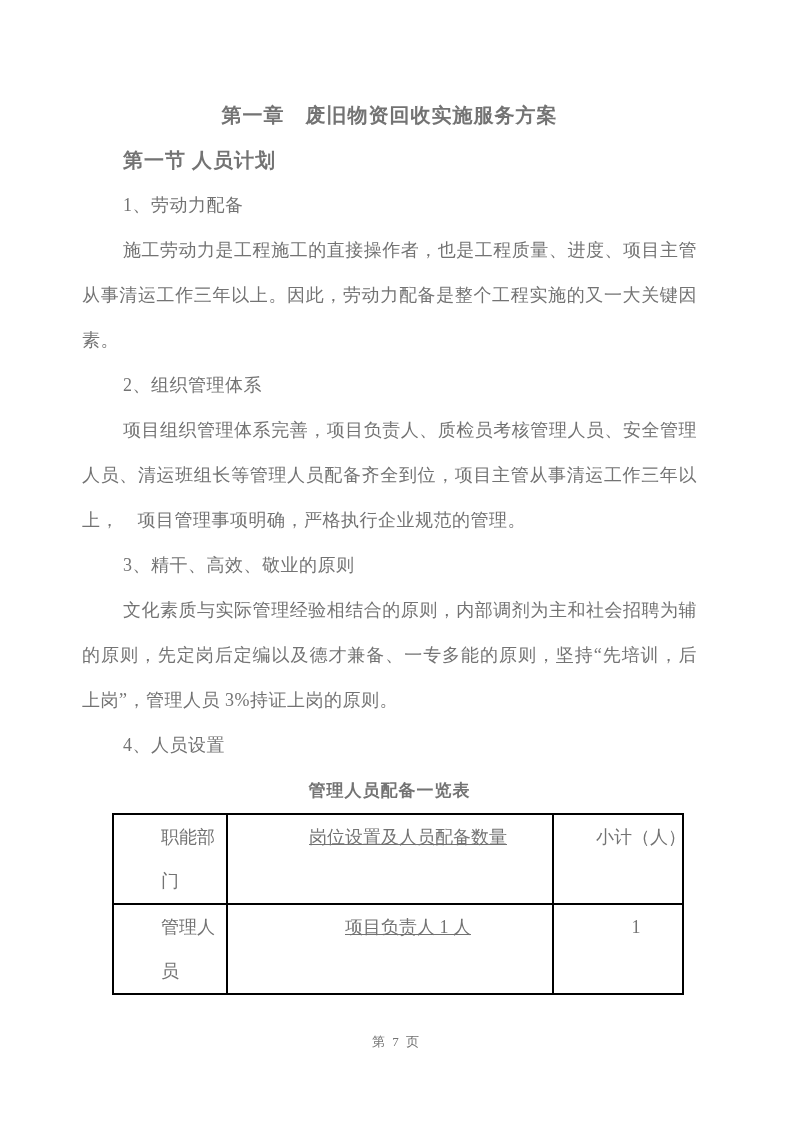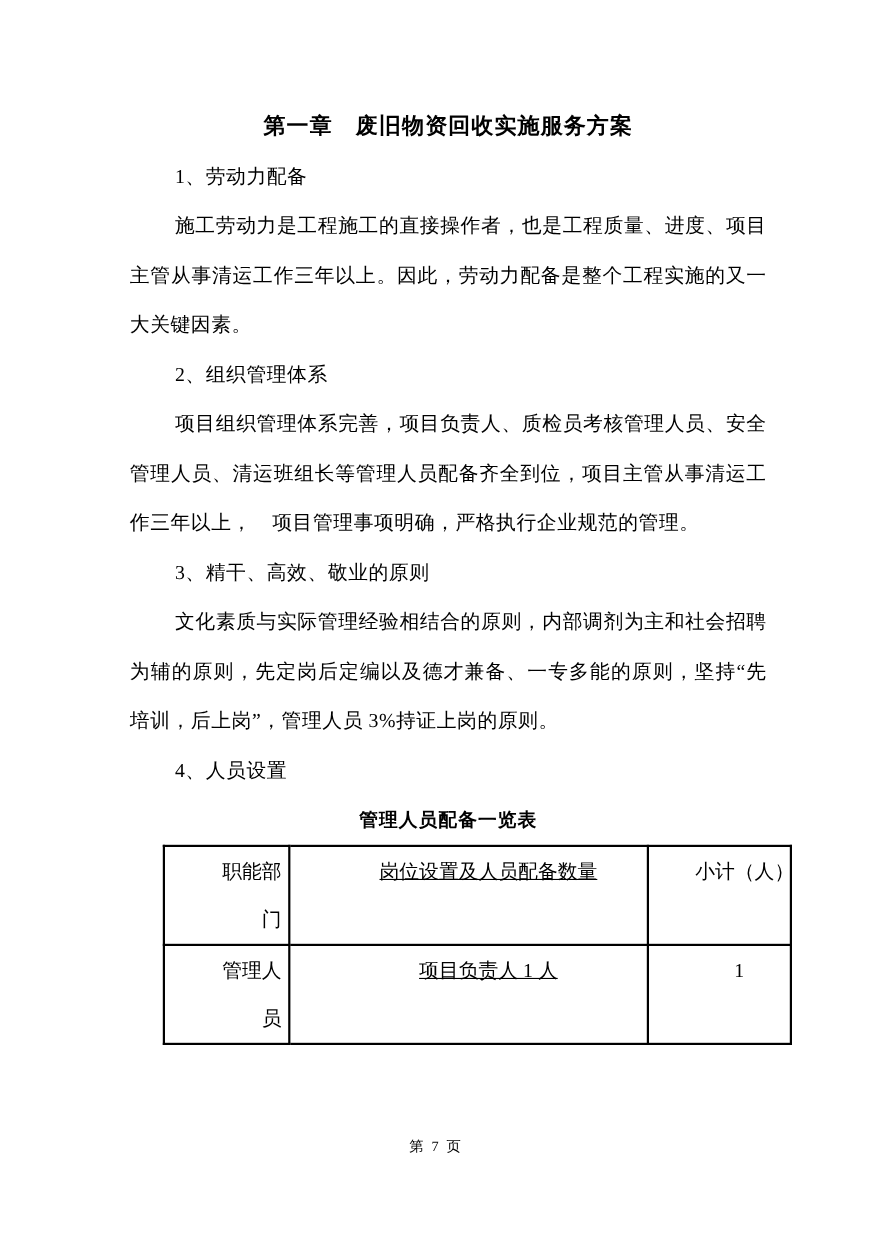--- a/index.html
+++ b/index.html
@@ -5,25 +5,25 @@
   html, body {
     margin: 0;
     padding: 0;
     background: #ffffff;
   }
   .page {
     position: relative;
     width: 793px;
     height: 1122px;
     background: #ffffff;
-    color: #000000;
+    color: #737373;
     font-family: "Liberation Serif", "DejaVu Serif", serif;
     overflow: hidden;
     box-sizing: border-box;
-    padding: 93px 96px 0 118px;
+    padding: 93px 96px 0 82px;
   }
   .doc-title {
     margin: 0;
     font-size: 20px;
     font-weight: bold;
     line-height: 45px;
     text-align: center;
     letter-spacing: 1px;
   }
   .section-heading {
@@ -67,21 +67,21 @@
     border: 2px solid #000000;
     vertical-align: top;
     font-size: 18px;
     line-height: 44px;
     font-weight: normal;
     padding: 0 6px;
     text-indent: 2em;
     box-sizing: border-box;
     overflow: hidden;
   }
-  td.col-dept   { width: 114px; text-align: right;   padding: 0 4px; }
+  td.col-dept   { width: 114px; text-align: center;   padding: 0 4px; }
   td.col-post   { width: 326px; text-align: center; text-decoration: underline; }
   td.col-subtot { width: 130px; text-align: center; padding: 0 1px; white-space: nowrap; margin-top: 36px; }
   tr.row-head td { height: 88px; }
   tr.row-data td { height: 86px; }
   .page-footer {
     position: absolute;
     top: 1032px;
     left: 0;
     width: 793px;
     text-align: center;
@@ -90,20 +90,21 @@
     letter-spacing: 2px;
   }
 </style>
 </head>
 <body>
 
 <div class="page">
 
   <h1 class="doc-title">第一章　废旧物资回收实施服务方案</h1>
 
+  <h2 class="section-heading">第一节 人员计划</h2>
 
   <p class="item-label">1、劳动力配备</p>
   <p class="body-para">施工劳动力是工程施工的直接操作者，也是工程质量、进度、项目主管从事清运工作三年以上。因此，劳动力配备是整个工程实施的又一大关键因素。</p>
 
   <p class="item-label">2、组织管理体系</p>
   <p class="body-para">项目组织管理体系完善，项目负责人、质检员考核管理人员、安全管理人员、清运班组长等管理人员配备齐全到位，项目主管从事清运工作三年以上，　项目管理事项明确，严格执行企业规范的管理。</p>
 
   <p class="item-label">3、精干、高效、敬业的原则</p>
   <p class="body-para">文化素质与实际管理经验相结合的原则，内部调剂为主和社会招聘为辅的原则，先定岗后定编以及德才兼备、一专多能的原则，坚持“先培训，后上岗”，管理人员 3%持证上岗的原则。</p>
 

